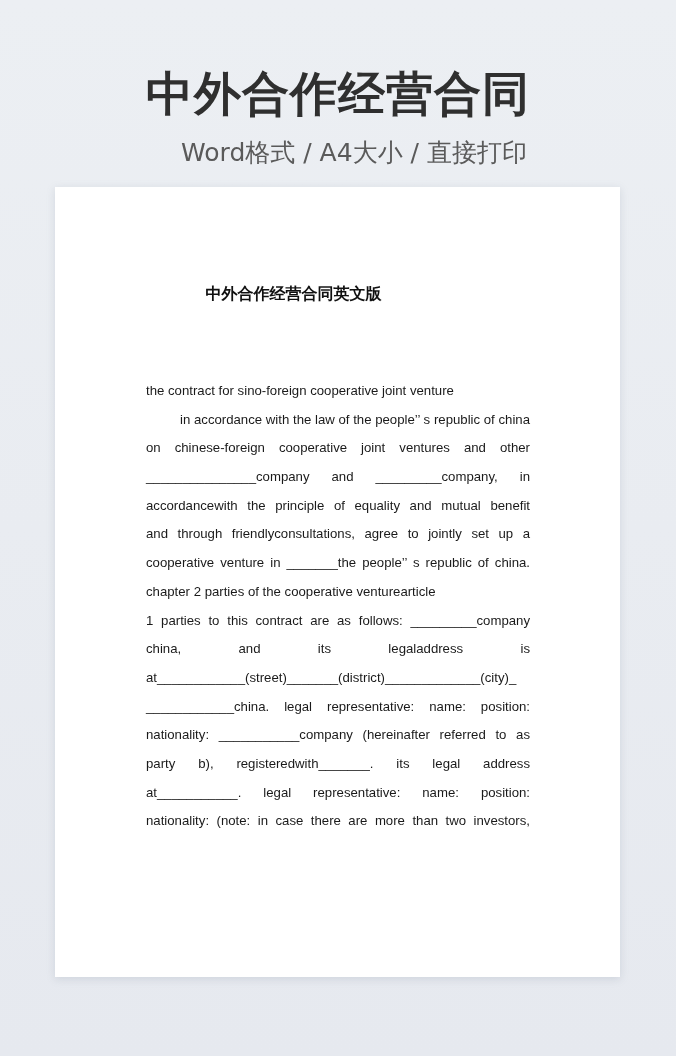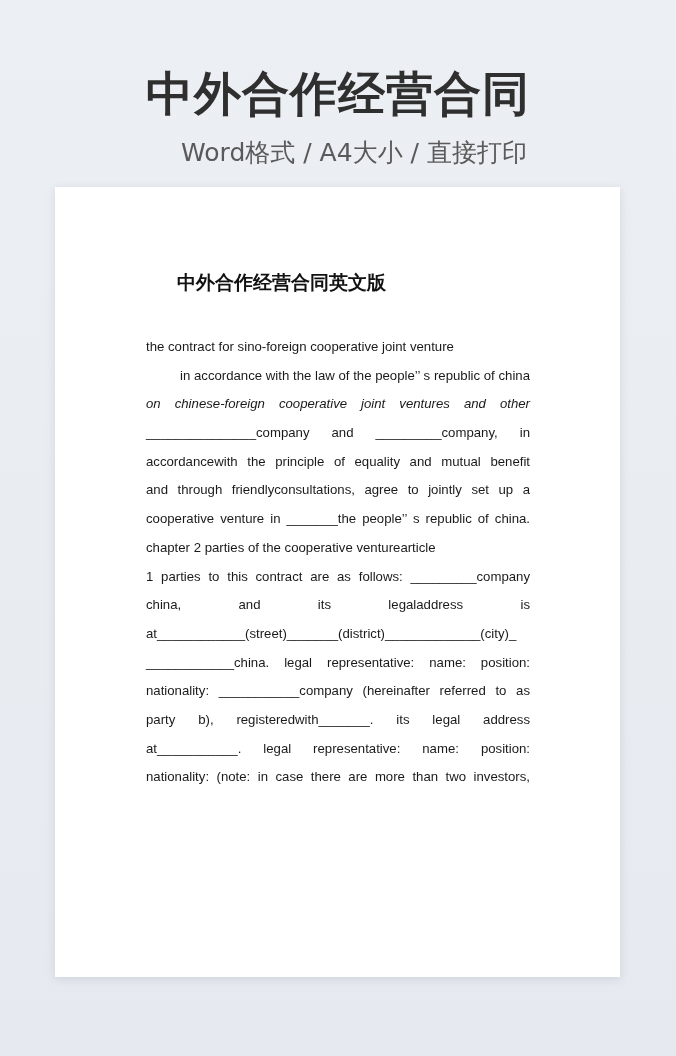--- a/index.html
+++ b/index.html
@@ -46,24 +46,24 @@
       height: 790px;
       background: #ffffff;
       box-shadow: 0 2px 8px rgba(120, 130, 150, 0.22);
     }
     .doc-title {
       position: absolute;
       top: 84px;
       left: 0;
       width: 453px;
       text-align: center;
-      font-size: 19px;
+      font-size: 16px;
       font-weight: bold;
       color: #111111;
-      margin: 0;
+      margin: 12px;
       line-height: 22px;
     }
     .doc-body {
       position: absolute;
       top: 146px;
       left: 91px;
       width: 384px;
       font-family: "Liberation Sans", sans-serif;
       font-size: 13.2px;
       color: #1a1a1a;
@@ -81,23 +81,23 @@
   </style>
 </head>
 <body>
 
 <h1 class="hero-title">中外合作经营合同</h1>
 <p class="hero-subtitle">Word格式 / A4大小 / 直接打印</p>
 
 <div class="page">
   <h2 class="doc-title">中外合作经营合同英文版</h2>
   <div class="doc-body" id="doc-body">
-      <div class="line" style="white-space: nowrap;">the contract for sino-foreign cooperative joint venture</div>
+      <div class="line" style="white-space: nowrap; margin-top: 44px;">the contract for sino-foreign cooperative joint venture</div>
       <div class="line justify" style="white-space: normal; margin-left: 34px;">in accordance with the law of the people’’ s republic of china</div>
-      <div class="line justify" style="white-space: normal; font-style: italic;">on chinese-foreign cooperative joint ventures and other</div>
+      <div class="line justify" style="white-space: normal;">on chinese-foreign cooperative joint ventures and other</div>
       <div class="line justify" style="white-space: normal;">_______________company and _________company, in</div>
       <div class="line justify" style="white-space: normal;">accordancewith the principle of equality and mutual benefit</div>
       <div class="line justify" style="white-space: normal;">and through friendlyconsultations, agree to jointly set up a</div>
       <div class="line justify" style="white-space: normal;">cooperative venture in _______the people’’ s republic of china.</div>
       <div class="line" style="white-space: nowrap;">chapter 2 parties of the cooperative venturearticle</div>
       <div class="line justify" style="white-space: normal;">1 parties to this contract are as follows: _________company</div>
       <div class="line justify" style="white-space: normal;">china, and its legaladdress is</div>
       <div class="line justify" style="white-space: normal;">at____________(street)_______(district)_____________(city)_</div>
       <div class="line justify" style="white-space: normal;">____________china. legal representative: name: position:</div>
       <div class="line justify" style="white-space: normal;">nationality: ___________company (hereinafter referred to as</div>

